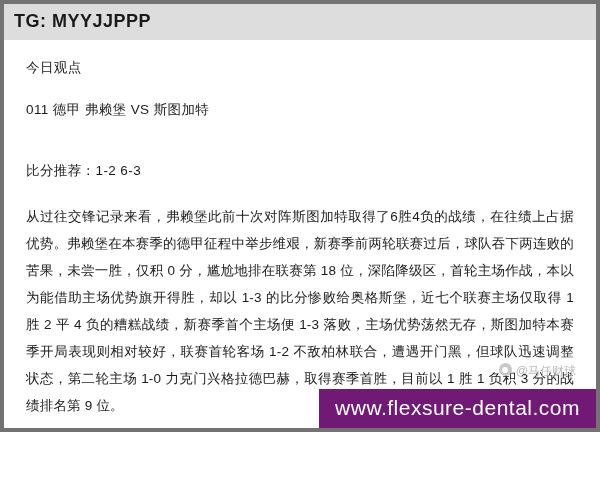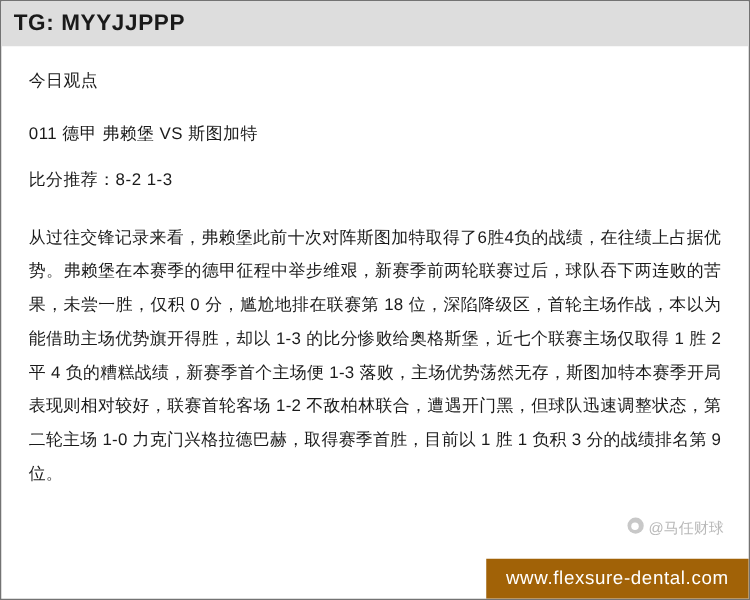--- a/index.html
+++ b/index.html
@@ -9,23 +9,23 @@
   body {
     width: 600px;
     height: 480px;
     background: #ffffff;
     font-family: "Liberation Sans", sans-serif;
     overflow: hidden;
   }
   .page {
     position: relative;
     width: 600px;
-    height: 480px;
+    height: 432px;
     background: #ffffff;
-    border: 1px solid #737373;
+    border: 4px solid #737373;
     box-sizing: border-box;
     overflow: hidden;
   }
   
   .topbar {
     position: absolute;
     top: 0;
     left: 0;
     width: 100%;
     height: 36px;
@@ -53,21 +53,21 @@
     box-sizing: border-box;
   }
   .line {
     font-size: 13.5px;
     color: #1b1b1b;
     line-height: 1.5;
     margin: 0 0 22px 0;
     letter-spacing: 0.4px;
   }
   .line.headline {
-    margin-bottom: 16px;
+    margin-bottom: 40px;
   }
   .paragraph {
     font-size: 13.5px;
     color: #1b1b1b;
     line-height: 2.0;
     text-align: justify;
     margin: 8px 0 0 0;
     letter-spacing: 0.2px;
   }
   
@@ -98,42 +98,42 @@
     width: 6px;
     height: 6px;
     border-radius: 50%;
     background: #ffffff;
   }
   
   .wm {
     position: absolute;
     right: 0;
     bottom: 0;
-    background: #a16207;
+    background: #701a75;
     color: #ffffff;
-    font-size: 15px;
+    font-size: 21px;
     padding: 7px 16px 8px 16px;
     letter-spacing: 0.5px;
     white-space: nowrap;
     box-sizing: border-box;
   }
 </style>
 </head>
 <body>
 
 <div class="page">
 
   <div class="topbar">
     <div class="tg-tag">TG: MYYJJPPP</div>
   </div>
 
   <div class="content">
     <p class="line">今日观点</p>
     <p class="line headline">011 德甲 弗赖堡 VS 斯图加特</p>
-    <p class="line">比分推荐：8-2  1-3</p>
+    <p class="line">比分推荐：1-2  6-3</p>
     <p class="paragraph">从过往交锋记录来看，弗赖堡此前十次对阵斯图加特取得了6胜4负的战绩，在往绩上占据优势。弗赖堡在本赛季的德甲征程中举步维艰，新赛季前两轮联赛过后，球队吞下两连败的苦果，未尝一胜，仅积 0 分，尴尬地排在联赛第 18 位，深陷降级区，首轮主场作战，本以为能借助主场优势旗开得胜，却以 1-3 的比分惨败给奥格斯堡，近七个联赛主场仅取得 1 胜 2 平 4 负的糟糕战绩，新赛季首个主场便 1-3 落败，主场优势荡然无存，斯图加特本赛季开局表现则相对较好，联赛首轮客场 1-2 不敌柏林联合，遭遇开门黑，但球队迅速调整状态，第二轮主场 1-0 力克门兴格拉德巴赫，取得赛季首胜，目前以 1 胜 1 负积 3 分的战绩排名第 9 位。</p>
   </div>
 
   <div class="weibo-mark">
     <span class="weibo-eye"></span>
     <span>@马任财球</span>
   </div>
 
   <div class="wm">www.flexsure-dental.com</div>
 

